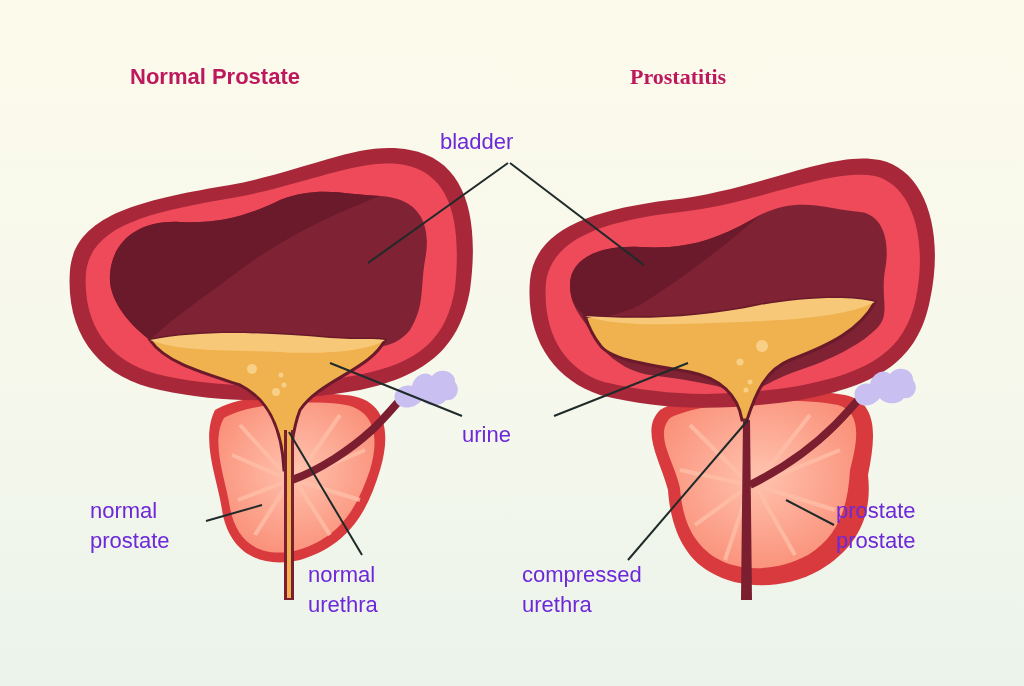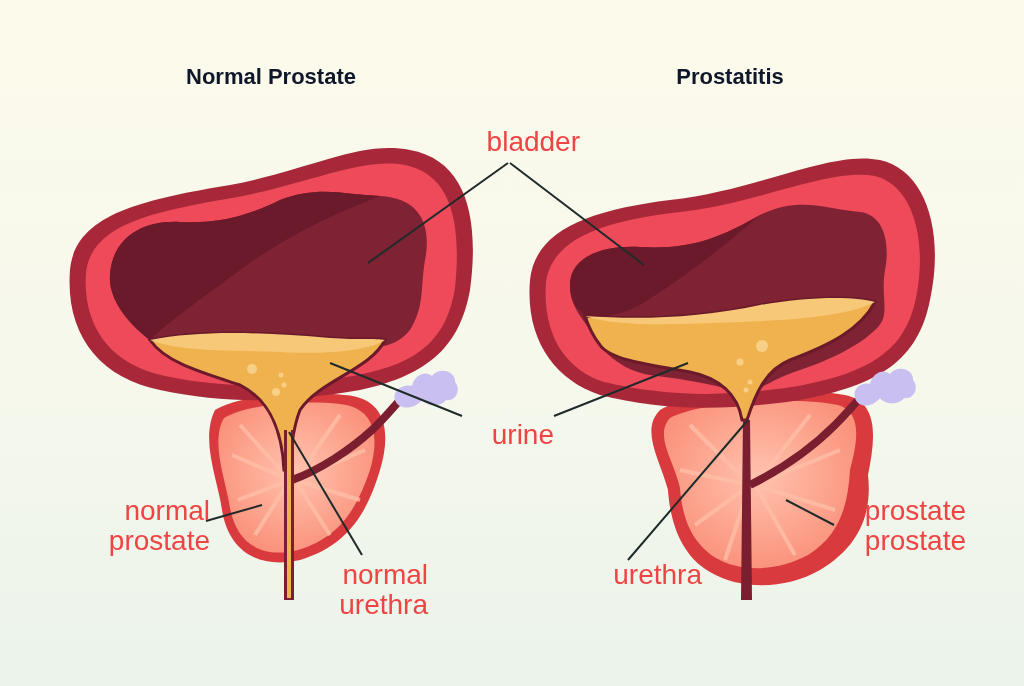--- a/index.html
+++ b/index.html
@@ -1,20 +1,20 @@
 <!DOCTYPE html>
 <html><head>
 <meta charset="utf-8">
 <style>
   html,body{margin:0;padding:0;}
   body{width:1024px;height:686px;overflow:hidden;position:relative;
     background:linear-gradient(180deg,#fcfaeb 0%,#f6f8ec 55%,#ebf3ea 100%);
     font-family:"Liberation Sans","DejaVu Sans",sans-serif;color:#2b2b2b;}
-  .title{position:absolute;top:64px;font-weight:bold;font-size:22px;color:#0f172a;text-align:center;}
-  .lbl{position:absolute;font-size:28px;color:#ef4444;line-height:30px;text-align:right;}
+  .title{position:absolute;top:64px;font-weight:bold;font-size:22px;color:#be185d;text-align:left;}
+  .lbl{position:absolute;font-size:22px;color:#6d28d9;line-height:30px;text-align:left;}
   svg#art{position:absolute;left:0;top:0;}
 </style>
 </head>
 <body>
 
 <svg id="art" width="1024" height="686" viewBox="0 0 1024 686" xmlns="http://www.w3.org/2000/svg">
   <defs>
     <radialGradient id="rays" cx="0.5" cy="0.45" r="0.6">
       <stop offset="0" stop-color="#ffc2ae"></stop>
       <stop offset="1" stop-color="#fa8f78"></stop>
@@ -97,35 +97,36 @@
     <polyline points="330,363 462,416"></polyline>
     <polyline points="554,416 688,363"></polyline>
     <polyline points="206,521 262,505"></polyline>
     <polyline points="289,432 362,555"></polyline>
     <polyline points="628,560 748,420"></polyline>
     <polyline points="786,500 834,525"></polyline>
   </g>
 </svg>
 
 <div class="title" style="left:130px;width:282px;">Normal Prostate</div>
-<div class="title" style="left:630px;width:200px;">Prostatitis</div>
+<div class="title" style="left:630px;width:200px;font-family:Liberation Serif, serif;">Prostatitis</div>
 
 <div class="lbl" style="left:440px;top:127px;width:140px;">bladder</div>
 <div class="lbl" style="left:462px;top:400px;width:92px;margin-top:20px;">urine</div>
 
 <div class="lbl" style="left:90px;top:496px;width:120px;">
   <div>normal</div>
   <div>prostate</div>
 </div>
 
 <div class="lbl" style="left:308px;top:560px;width:120px;">
   <div>normal</div>
   <div>urethra</div>
 </div>
 
 <div class="lbl" style="left:522px;top:560px;width:180px;">
+  <div>compressed</div>
   <div>urethra</div>
 </div>
 
 <div class="lbl" style="left:836px;top:496px;width:130px;">
   <div>prostate</div>
   <div>prostate</div>
 </div>
 
 </body></html>

